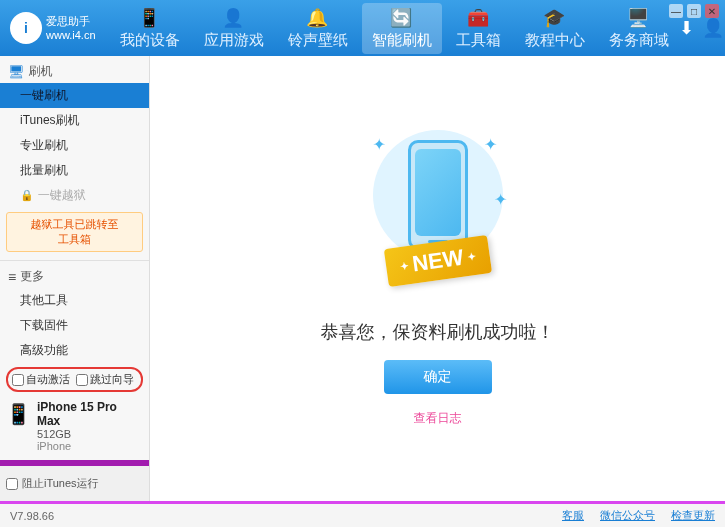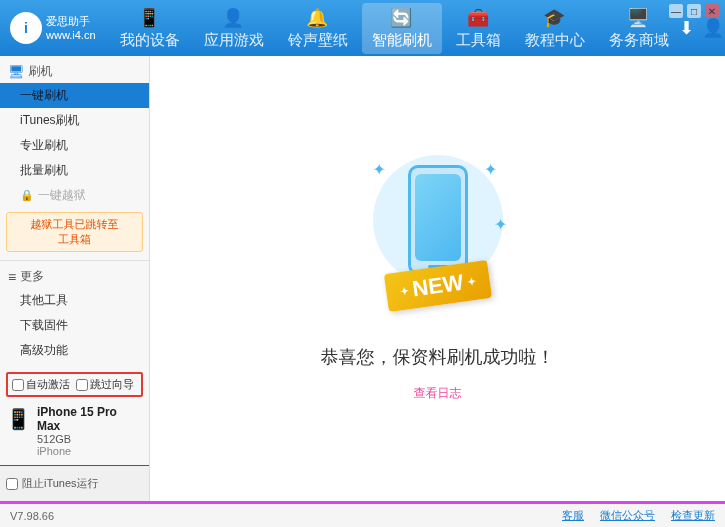--- a/index.html
+++ b/index.html
@@ -85,33 +85,33 @@
     .sidebar-more-header {
       display: flex; align-items: center; gap: 4px;
       padding: 3px 8px; color: #555; font-size: 12px;
     }
 
     .device-area {
       padding: 4px 6px; margin-top: auto;
     }
     .auto-options {
       display: flex; gap: 6px; align-items: center; margin-bottom: 4px;
-      border: 2px solid #e53935; border-radius: 2px; padding: 3px 4px;
+      border: 2px solid #e53935; border-radius: 12px; padding: 3px 4px;
     }
     .auto-option { display: flex; align-items: center; gap: 2px; font-size: 11px; color: #333; }
     .auto-option input[type=checkbox] { width: 12px; height: 12px; cursor: pointer; }
     .device-info { display: flex; align-items: flex-start; gap: 6px; padding: 4px 0; }
     .device-icon { font-size: 20px; color: #1a7fd4; margin-top: 2px; }
     .device-details { }
     .device-name { font-size: 12px; font-weight: bold; color: #222; }
     .device-storage { font-size: 11px; color: #555; }
     .device-type { font-size: 11px; color: #888; }
 
     .itunes-bar {
-      background: #f0f0f0; border-top: 1px solid #a21caf;
+      background: #f0f0f0; border-top: 6px solid #a21caf;
       padding: 10px 6px; display: flex; align-items: center; gap: 4px;
       font-size: 11px; color: #555;
     }
     .itunes-bar input[type=checkbox] { width: 12px; height: 12px; }
 
     
     .main { flex: 1; background: #fff; display: flex; flex-direction: column; align-items: center; justify-content: center; position: relative; }
 
     .success-illustration {
       display: flex; flex-direction: column; align-items: center; gap: 12px;
@@ -341,20 +341,21 @@
             <div class="new-ribbon">
               <span class="new-stars">✦</span>
               <span>NEW</span>
               <span class="new-stars">✦</span>
             </div>
           </div>
         </div>
 
         <div class="success-text">恭喜您，保资料刷机成功啦！</div>
 
+        <button class="confirm-btn">确定</button>
 
         <a class="view-log-link" href="#">查看日志</a>
       </div>
     </div>
   </div>
 
   <div class="footer">
     <span>V7.98.66</span>
     <div class="footer-right">
       <a class="footer-link" href="#">客服</a>

